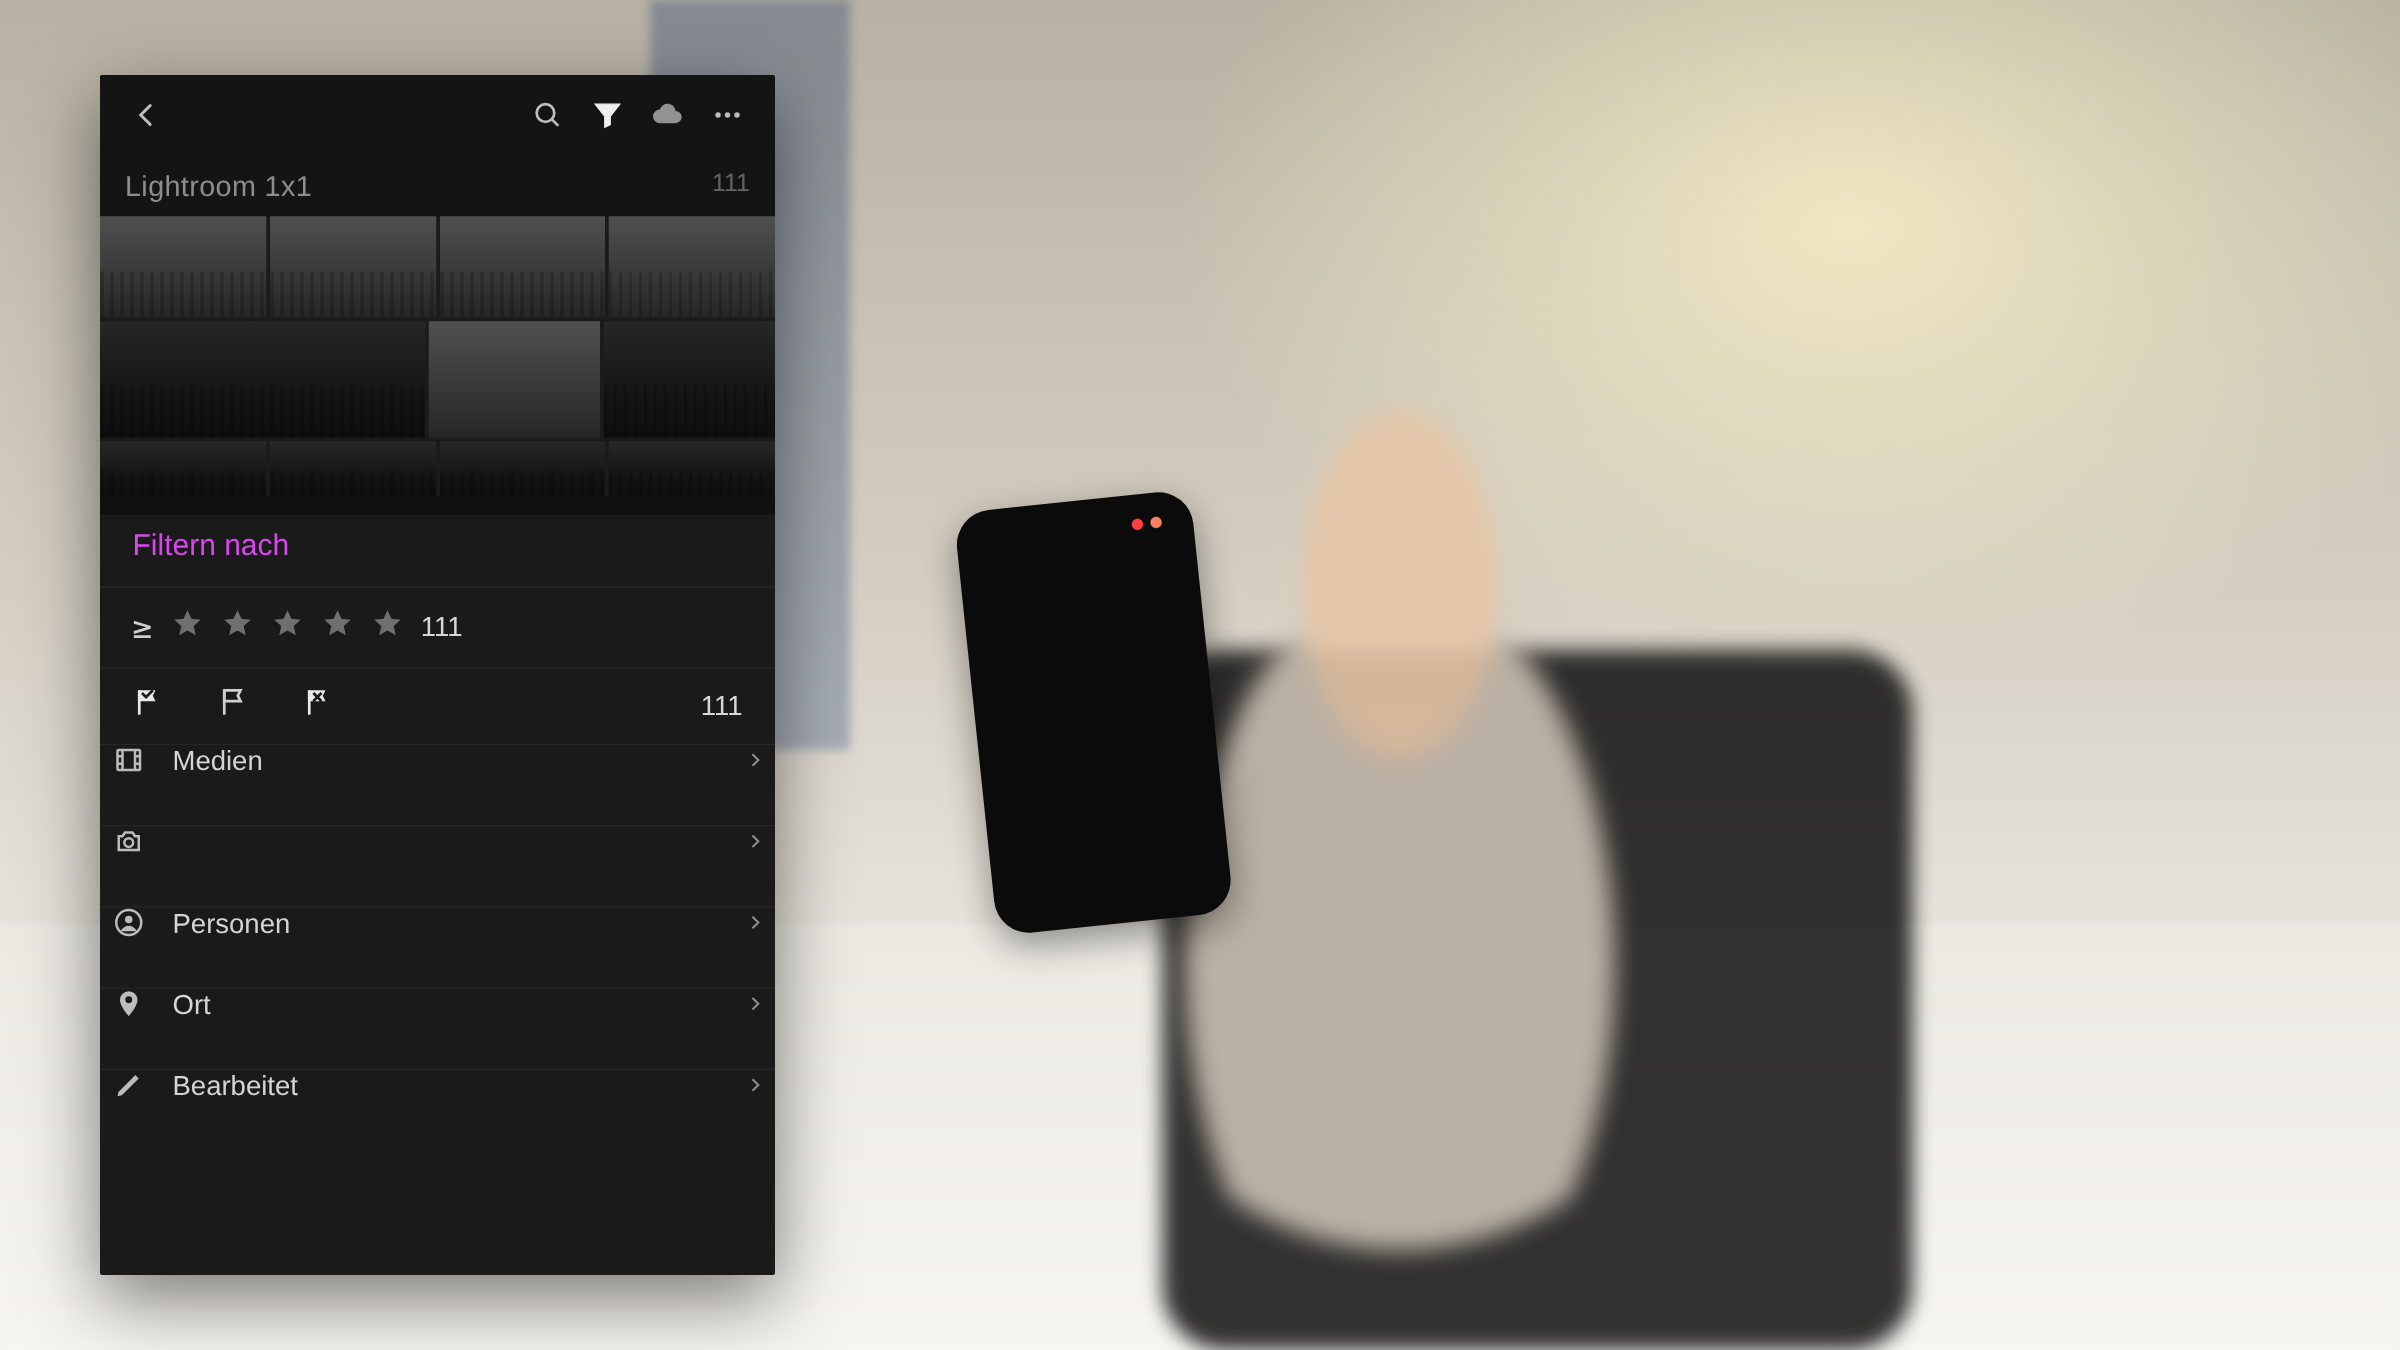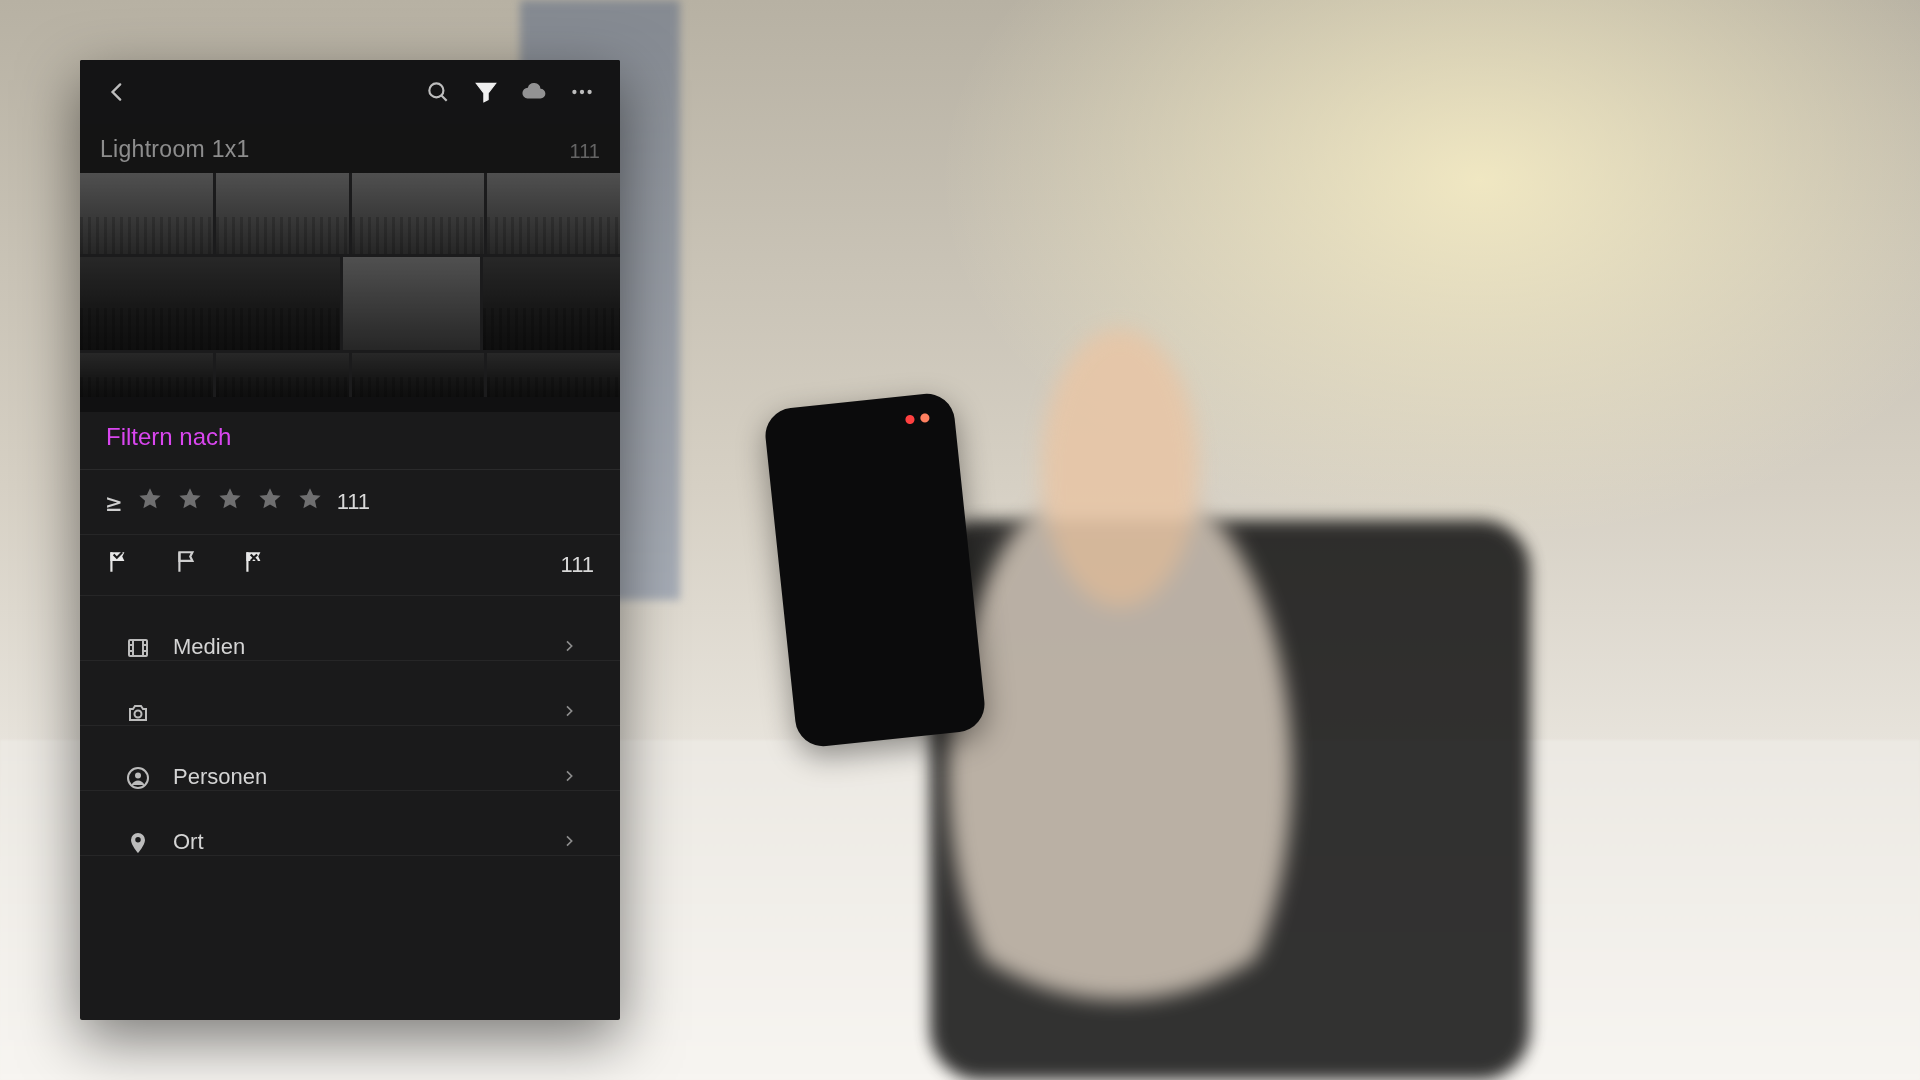--- a/index.html
+++ b/index.html
@@ -78,21 +78,21 @@
   .top-bar .spacer { flex:1; }
   .icon-btn {
     width: 48px; height: 48px;
     display:flex; align-items:center; justify-content:center;
     color:#bdbdbd;
   }
   .icon-btn svg { width:26px; height:26px; display:block; }
   .icon-btn.active svg { fill:#f0f0f0; stroke:#f0f0f0; }
 
   .album-header {
-    display:flex; align-items:flex-end; justify-content:space-between;
+    display:flex; align-items:flex-start; justify-content:space-between;
     padding: 12px 20px 10px 20px;
     color:#bfbfbf;
     background:#1f1f20;
   }
   .album-header .title { font-size:23px; letter-spacing:.3px; color:#d9d9d9; }
   .album-header .count { font-size:20px; color:#9a9a9a; }
 
   .thumb-grid {
     background:#2a2a2b;
     height: 224px;
@@ -116,22 +116,22 @@
 
   .filter-title {
     padding: 26px 26px 18px 26px;
     font-size: 24px;
     color:#d946ef;
     font-weight:500;
     border-bottom:1px solid #2a2a2b;
   }
 
   .row {
-    display:flex; align-items:flex-end;
-    padding: 0 43px;
+    display:flex; align-items:flex-start;
+    padding: 0 8px;
     min-height: 64px;
     border-bottom:1px solid #262627;
   }
   .row .lead-icon { width:30px; display:flex; justify-content:center; color:#bcbcbc; margin-right:20px; }
   .row .lead-icon svg { width:24px; height:24px; }
   .row .label { flex:1; color:#d4d4d4; font-size:22px; }
   .row .chev { color:#8d8d8d; margin-left:auto; }
   .row .chev svg{ width:16px; height:16px; }
 
   .stars-row { padding:16px 26px; border-bottom:1px solid #262627; display:flex; align-items:center; }
@@ -340,14 +340,25 @@
           <path d="M12 2a7 7 0 0 0-7 7c0 5 7 13 7 13s7-8 7-13a7 7 0 0 0-7-7zm0 9.5A2.5 2.5 0 1 1 12 6a2.5 2.5 0 0 1 0 5.5z"></path>
         </svg>
     </span>
     <span class="label">Ort</span>
     <span class="chev"><svg viewBox="0 0 24 24" fill="none" stroke="currentColor" stroke-width="2.5">
           <polyline points="9,5 16,12 9,19"></polyline>
         </svg></span>
   </div>
 
 
+  <div class="row" style="border-bottom:none">
+    <span class="lead-icon">
+      <svg viewBox="0 0 24 24" fill="currentColor">
+          <path d="M3 21l3.5-.8L20 6.7 17.3 4 3.8 17.5 3 21zM17.3 4l2.7 2.7"></path>
+        </svg>
+    </span>
+    <span class="label">Bearbeitet</span>
+    <span class="chev"><svg viewBox="0 0 24 24" fill="none" stroke="currentColor" stroke-width="2.5">
+          <polyline points="9,5 16,12 9,19"></polyline>
+        </svg></span>
+  </div>
 
 </div>
 
 </body></html>

